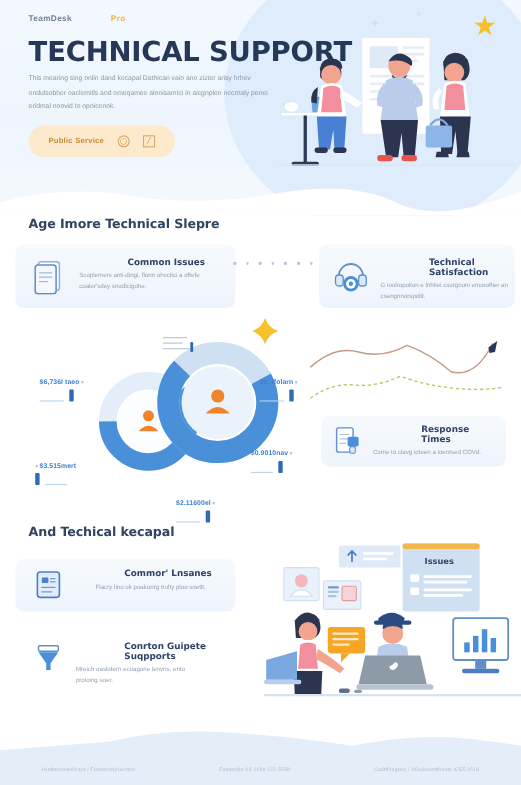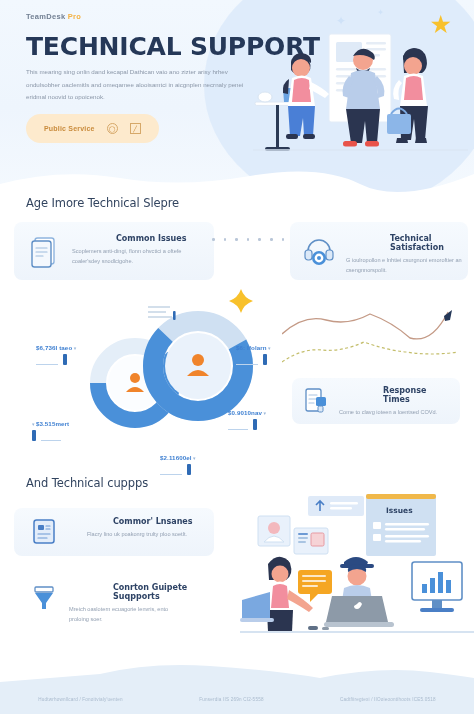--- a/index.html
+++ b/index.html
@@ -22,21 +22,21 @@
     background: #dceafa; opacity: .85;
   }
   .hero-wave {
     position: absolute; left: 0; bottom: -2px; width: 474px; height: 34px;
   }
   .logo {
     position: absolute; left: 26px; top: 12px;
     font-size: 7.5px; font-weight: 700; letter-spacing: .3px;
     color: #5c6b80; opacity: .85;
   }
-  .logo .accent { color: #f5a623; }
+  .logo .accent { color: #f5a623; margin-left: 33px; }
   .hero-title {
     position: absolute; left: 26px; top: 32px;
     font-size: 25px; font-weight: 700; letter-spacing: -.2px;
     color: #253858; font-family: "DejaVu Sans", sans-serif;
   }
   .hero-sub {
     position: absolute; left: 26px; top: 66px; width: 218px;
     font-size: 6.2px; line-height: 2.05; color: #8b97a8;
   }
   .hero-btn {
@@ -55,21 +55,21 @@
 
   .star-lg {
     position: absolute; right: 22px; top: 12px;
     font-size: 25px; color: #f8c12c; line-height: 1;
   }
   .star-sm1 { position: absolute; right: 128px; top: 14px; font-size: 12px; color: #cfe2f8; }
   .star-sm2 { position: absolute; right: 90px; top: 8px; font-size: 8px; color: #cfe2f8; }
 
   
   .sec-title {
-    font-size: 11.5px; font-weight: 400; color: #32445f;
+    font-size: 11.5px; font-weight: 700; color: #32445f;
     font-family: "DejaVu Sans", sans-serif; letter-spacing: -.1px;
   }
 
   
   .feat { display: flex; gap: 10px; align-items: flex-start; }
   .feat-ico { width: 34px; height: 34px; flex: 0 0 34px; }
   .feat-txt h4 {
     font-size: 8px; font-weight: 700; color: #2e4365; margin-bottom: 3px;
     font-family: "DejaVu Sans", sans-serif;
     padding-left: 44px;
@@ -333,21 +333,21 @@
         <rect x="14" y="11" width="10" height="9" rx="1.6" fill="#4a90d9"></rect>
         <rect x="16" y="20" width="5" height="6" rx="1.4" fill="#dbe8f7" stroke="#5f8fc6" stroke-width="1"></rect>
       </svg>
       <div class="feat-txt">
         <h4>Response Times</h4>
         <p style="width:108px;">Come to clavg ioteen a loentsed COVd.</p>
       </div>
     </div>
   </div>
 
-  <h2 class="sec-title" style="position:absolute;left:26px;top:476px;">And Technical cuppps</h2>
+  <h2 class="sec-title" style="position:absolute;left:26px;top:476px;">And Techical kecapal</h2>
 
   <div class="card-soft" style="position:absolute;left:14px;top:508px;width:200px;height:48px;">
     <div class="feat" style="padding:9px 10px 0 16px;gap:11px;text-align:right;">
       <svg class="feat-ico" style="width:28px;height:28px;flex:0 0 28px;" viewBox="0 0 28 28">
         <rect x="4" y="3" width="20" height="23" rx="2.5" fill="#e3edfa" stroke="#4a7fc6" stroke-width="1.5"></rect>
         <rect x="8" y="8" width="6" height="5" rx="1" fill="#4a7fc6"></rect>
         <g stroke="#6d9ad4" stroke-width="1.2" stroke-linecap="round">
           <line x1="16" y1="9" x2="20" y2="9"></line>
           <line x1="16" y1="12" x2="20" y2="12"></line>
           <line x1="8" y1="17" x2="20" y2="17"></line>

